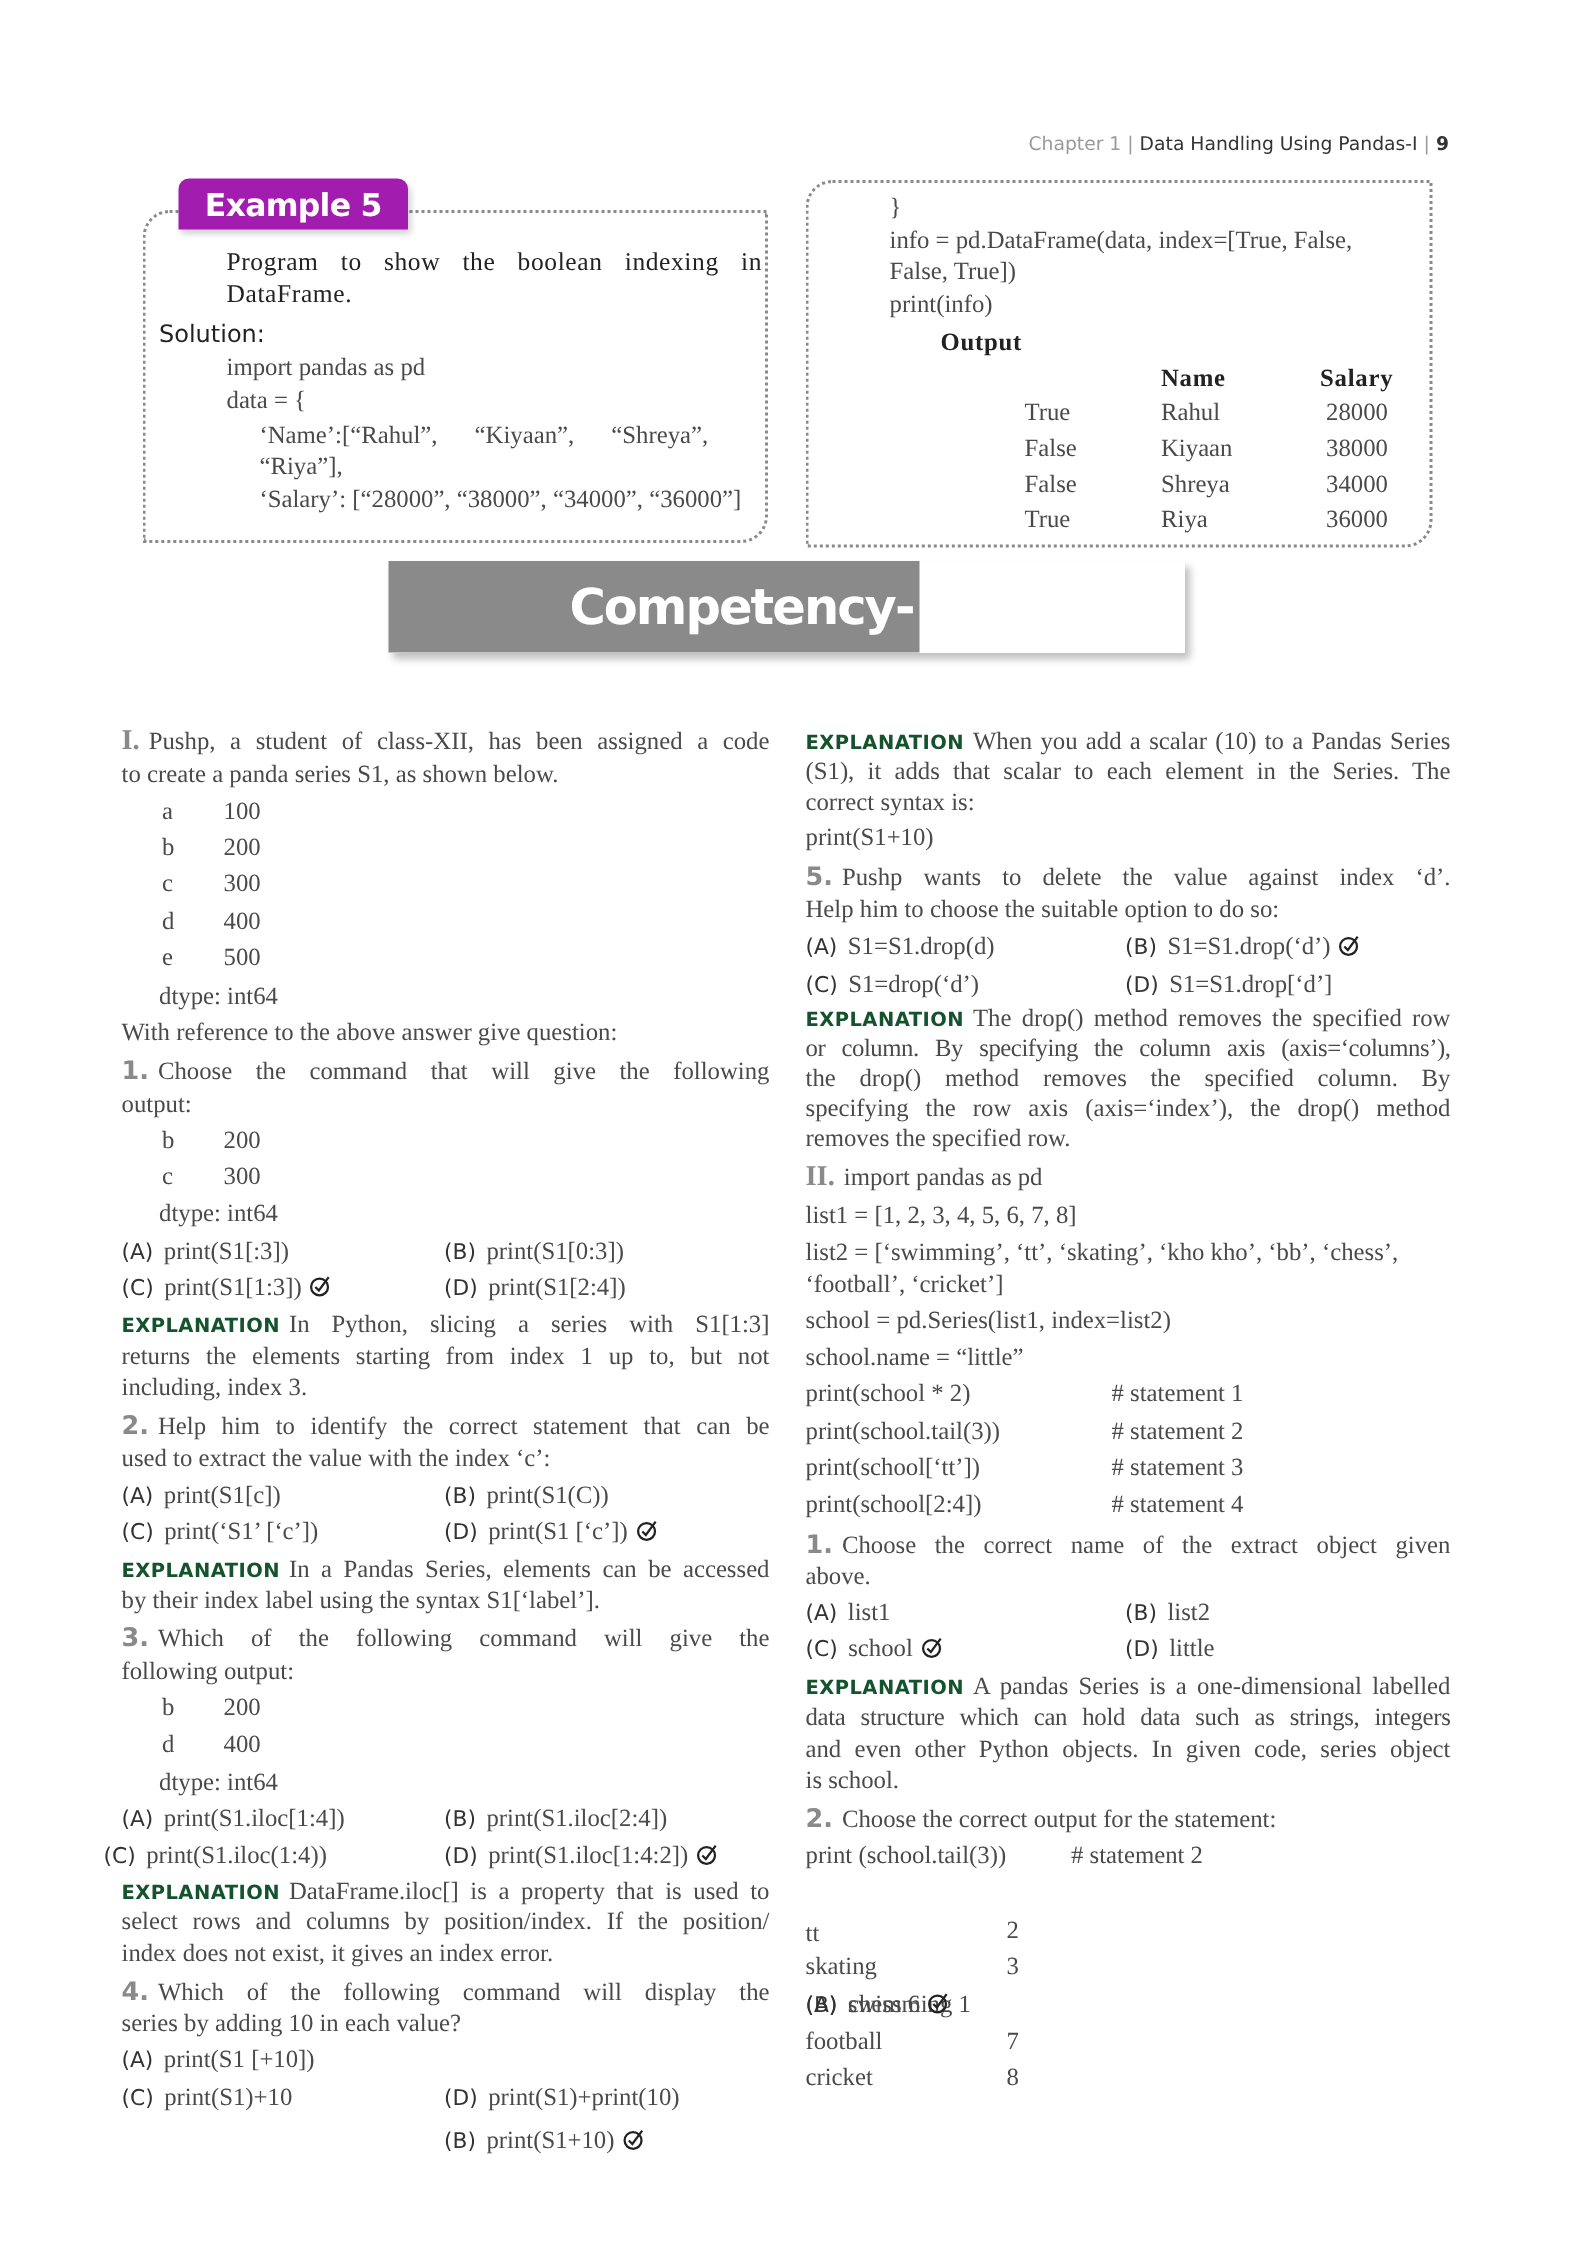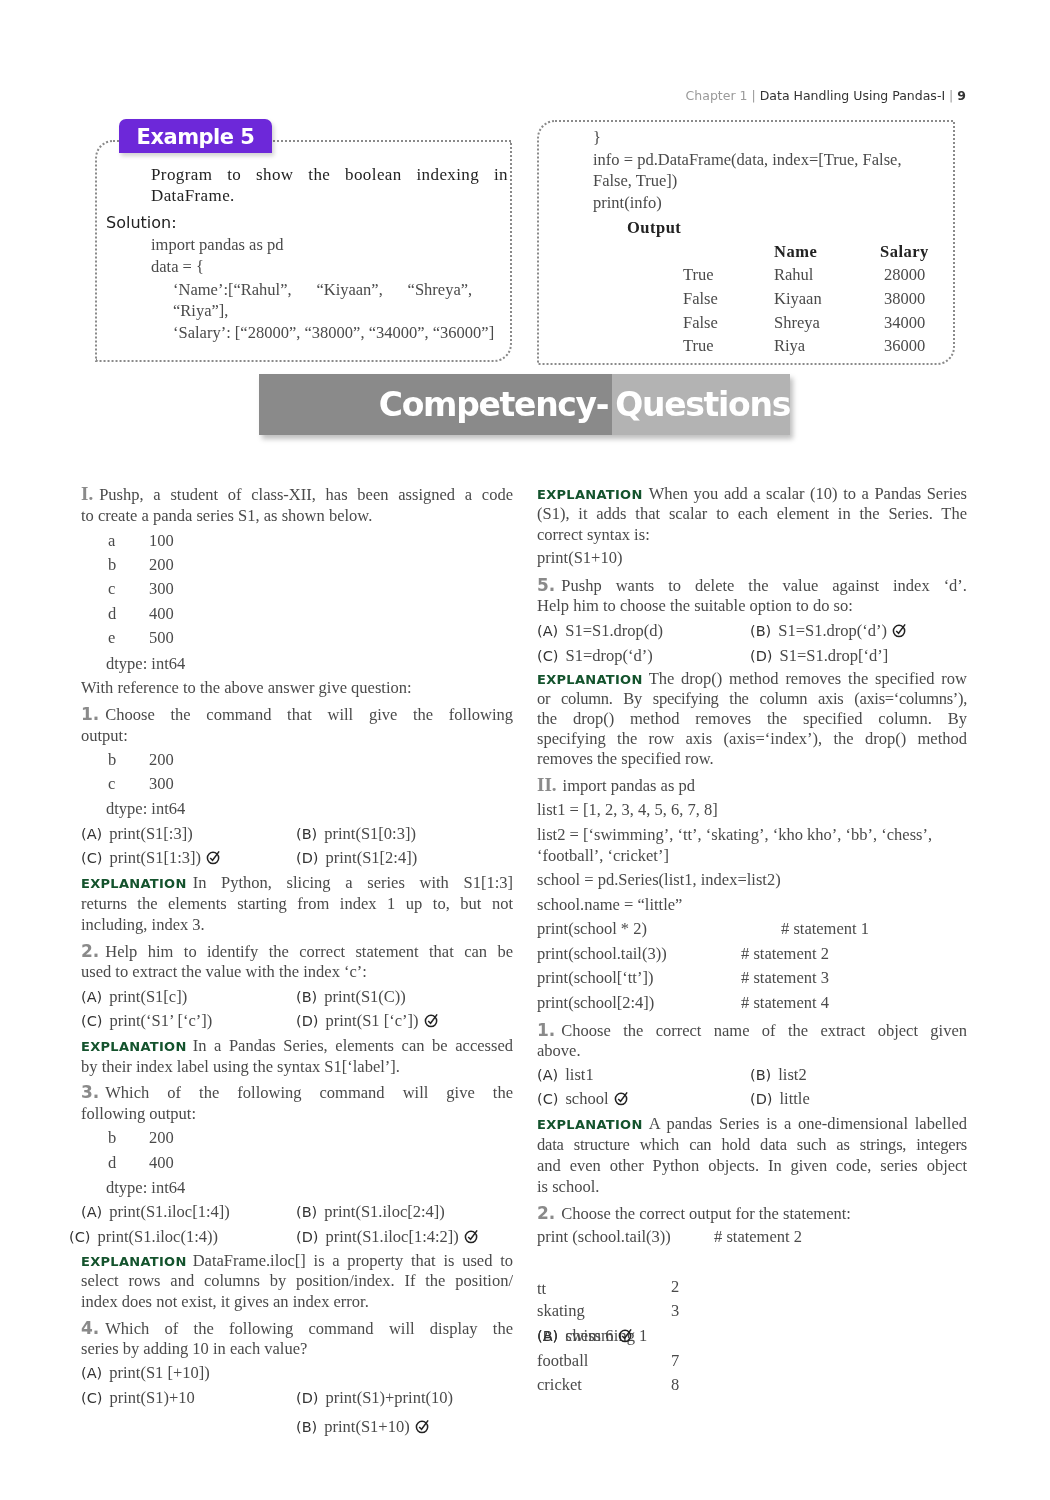--- a/index.html
+++ b/index.html
@@ -7,21 +7,21 @@
          font-family: "Liberation Serif", serif; color: #4a4a4a; }
   .sans { font-family: "DejaVu Sans", sans-serif; }
   .abs { position: absolute; }
 
   .running-head { top: 88px; right: 84px; font-size: 12.5px; color: #333; font-family: "DejaVu Sans", sans-serif; }
   .running-head .ch { color: #9a9a9a; }
   .running-head .sep { color: #999; margin: 0 4px; }
 
   .example-box { left: 95px; top: 140px; width: 417px; height: 222px;
     border: 2px dotted #8a8a8a; border-radius: 18px 0 18px 0; box-sizing: border-box; }
-  .example-tab { left: 119px; top: 119px; width: 153px; height: 34px; background: #6d28d9;
+  .example-tab { left: 119px; top: 119px; width: 153px; height: 34px; background: #a21caf;
     border-radius: 7px 7px 0 0; color: #fff; font-family: "DejaVu Sans", sans-serif; font-weight: bold;
     font-size: 21px; line-height: 36px; text-align: center; box-shadow: 2px 3px 4px rgba(0,0,0,0.18); letter-spacing: -0.5px; }
 
   .output-box { left: 537px; top: 120px; width: 418px; height: 245px;
     border: 2px dotted #8a8a8a; border-radius: 18px 0 18px 0; box-sizing: border-box; }
 
   .line { position: absolute; font-size: 16.5px; white-space: nowrap; line-height: 22px; }
   .dark { color: #222; }
   .bold { font-weight: bold; }
   .justify { white-space: normal; text-align: justify; text-align-last: justify; }
@@ -89,21 +89,20 @@
   <div class="line" style="left:774px; top:312px;">Shreya</div>
   <div class="line" style="left:884px; top:312px;">34000</div>
 
   <div class="line" style="left:683px; top:335px;">True</div>
   <div class="line" style="left:774px; top:335px;">Riya</div>
   <div class="line" style="left:884px; top:335px;">36000</div>
 </div>
 
 <div class="abs banner">
   <div class="left">Competency-Focused</div>
-  <div class="right">Questions</div>
 </div>
 
 <div class="line justify" style="left:81px; top:483px; width:432px;"><span class="roman">I.</span><span>Pushp, a student of class-XII, has been assigned a code</span></div>
 <div class="line" style="left:81px; top:505px;">to create a panda series S1, as shown below.</div>
 
 <div>
   <div class="line" style="left:108px; top:530px;">a</div>
   <div class="line" style="left:149px; top:530px;">100</div>
   <div class="line" style="left:108px; top:554px;">b</div>
   <div class="line" style="left:149px; top:554px;">200</div>
@@ -197,21 +196,21 @@
 <div class="line" style="left:537px; top:748px;">removes the specified row.</div>
 
 <div class="line" style="left:537px; top:774px;"><span class="roman">II.</span><span>import pandas as pd</span></div>
 <div class="line" style="left:537px; top:799px;">list1 = [1, 2, 3, 4, 5, 6, 7, 8]</div>
 <div class="line" style="left:537px; top:824px;">list2 = [‘swimming’, ‘tt’, ‘skating’, ‘kho kho’, ‘bb’, ‘chess’,</div>
 <div class="line" style="left:537px; top:845px;">‘football’, ‘cricket’]</div>
 <div class="line" style="left:537px; top:869px;">school = pd.Series(list1, index=list2)</div>
 <div class="line" style="left:537px; top:894px;">school.name = “little”</div>
 
 <div class="line" style="left:537px; top:918px;">print(school * 2)</div>
-<div class="line" style="left:781px; top:918px;"># statement 1</div>
+<div class="line" style="left:741px; top:918px;"># statement 1</div>
 <div class="line" style="left:537px; top:943px;">print(school.tail(3))</div>
 <div class="line" style="left:741px; top:943px;"># statement 2</div>
 <div class="line" style="left:537px; top:967px;">print(school[‘tt’])</div>
 <div class="line" style="left:741px; top:967px;"># statement 3</div>
 <div class="line" style="left:537px; top:992px;">print(school[2:4])</div>
 <div class="line" style="left:741px; top:992px;"># statement 4</div>
 
 <div class="line justify" style="left:537px; top:1019px; width:430px;"><span class="qnum">1.</span><span>Choose the correct name of the extract object given</span></div>
 <div class="line" style="left:537px; top:1040px;">above.</div>
 <div class="line" style="left:537px; top:1064px;"><span class="opt">(A)</span><span>list1</span></div>

